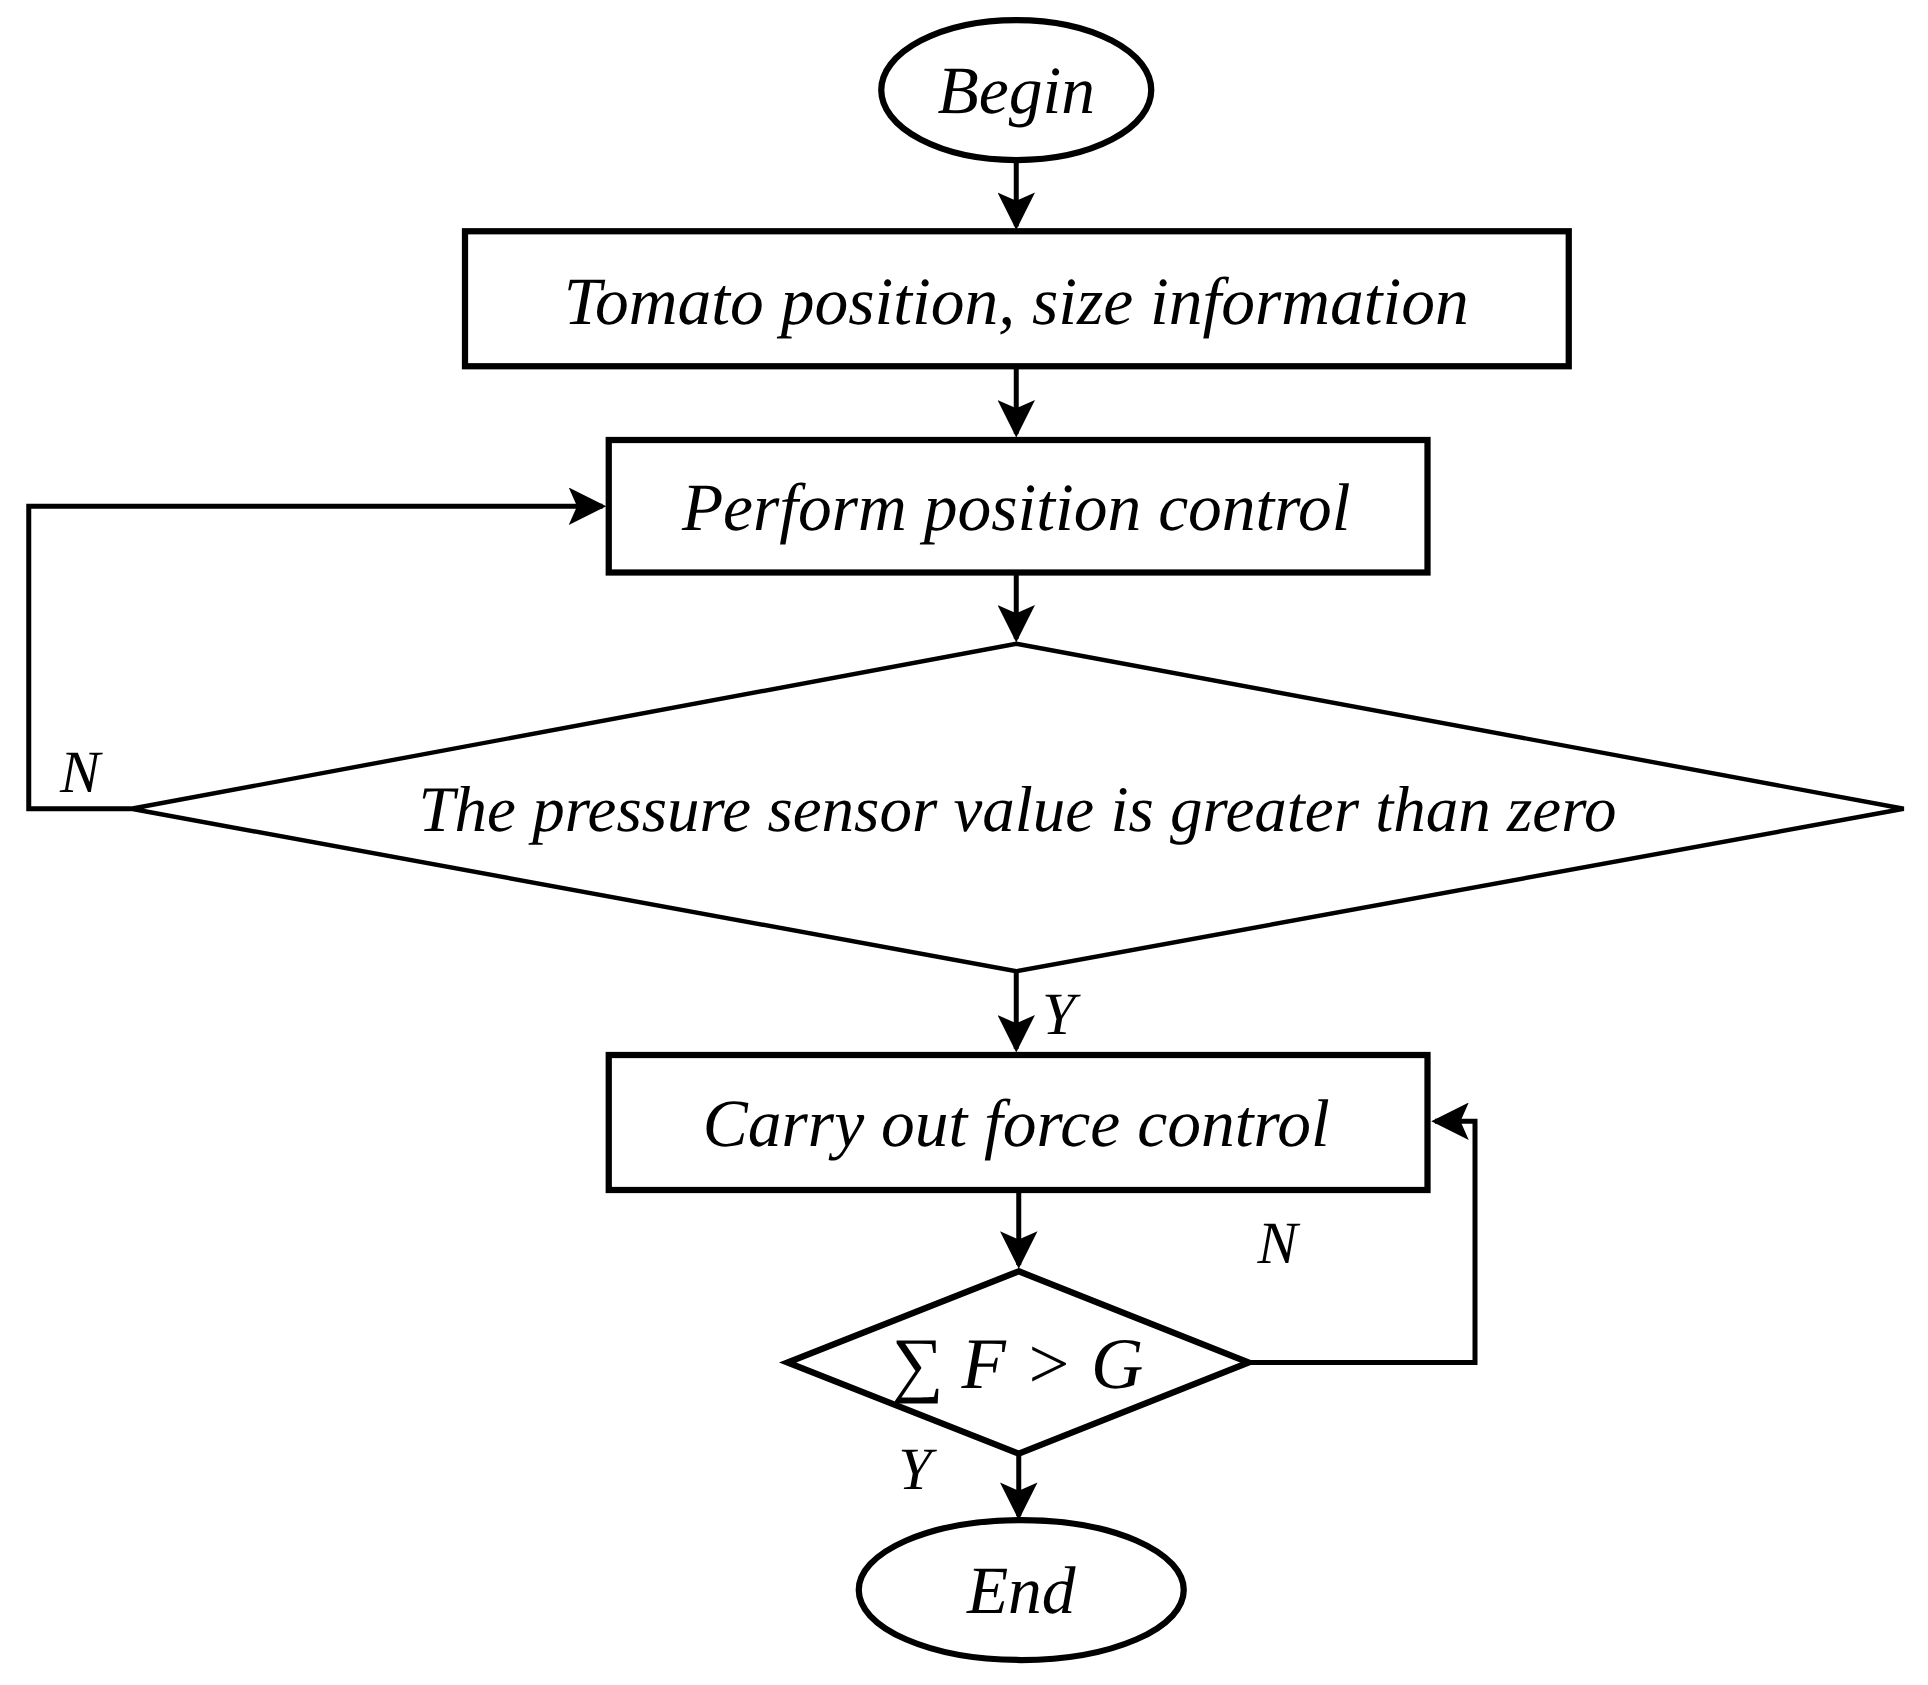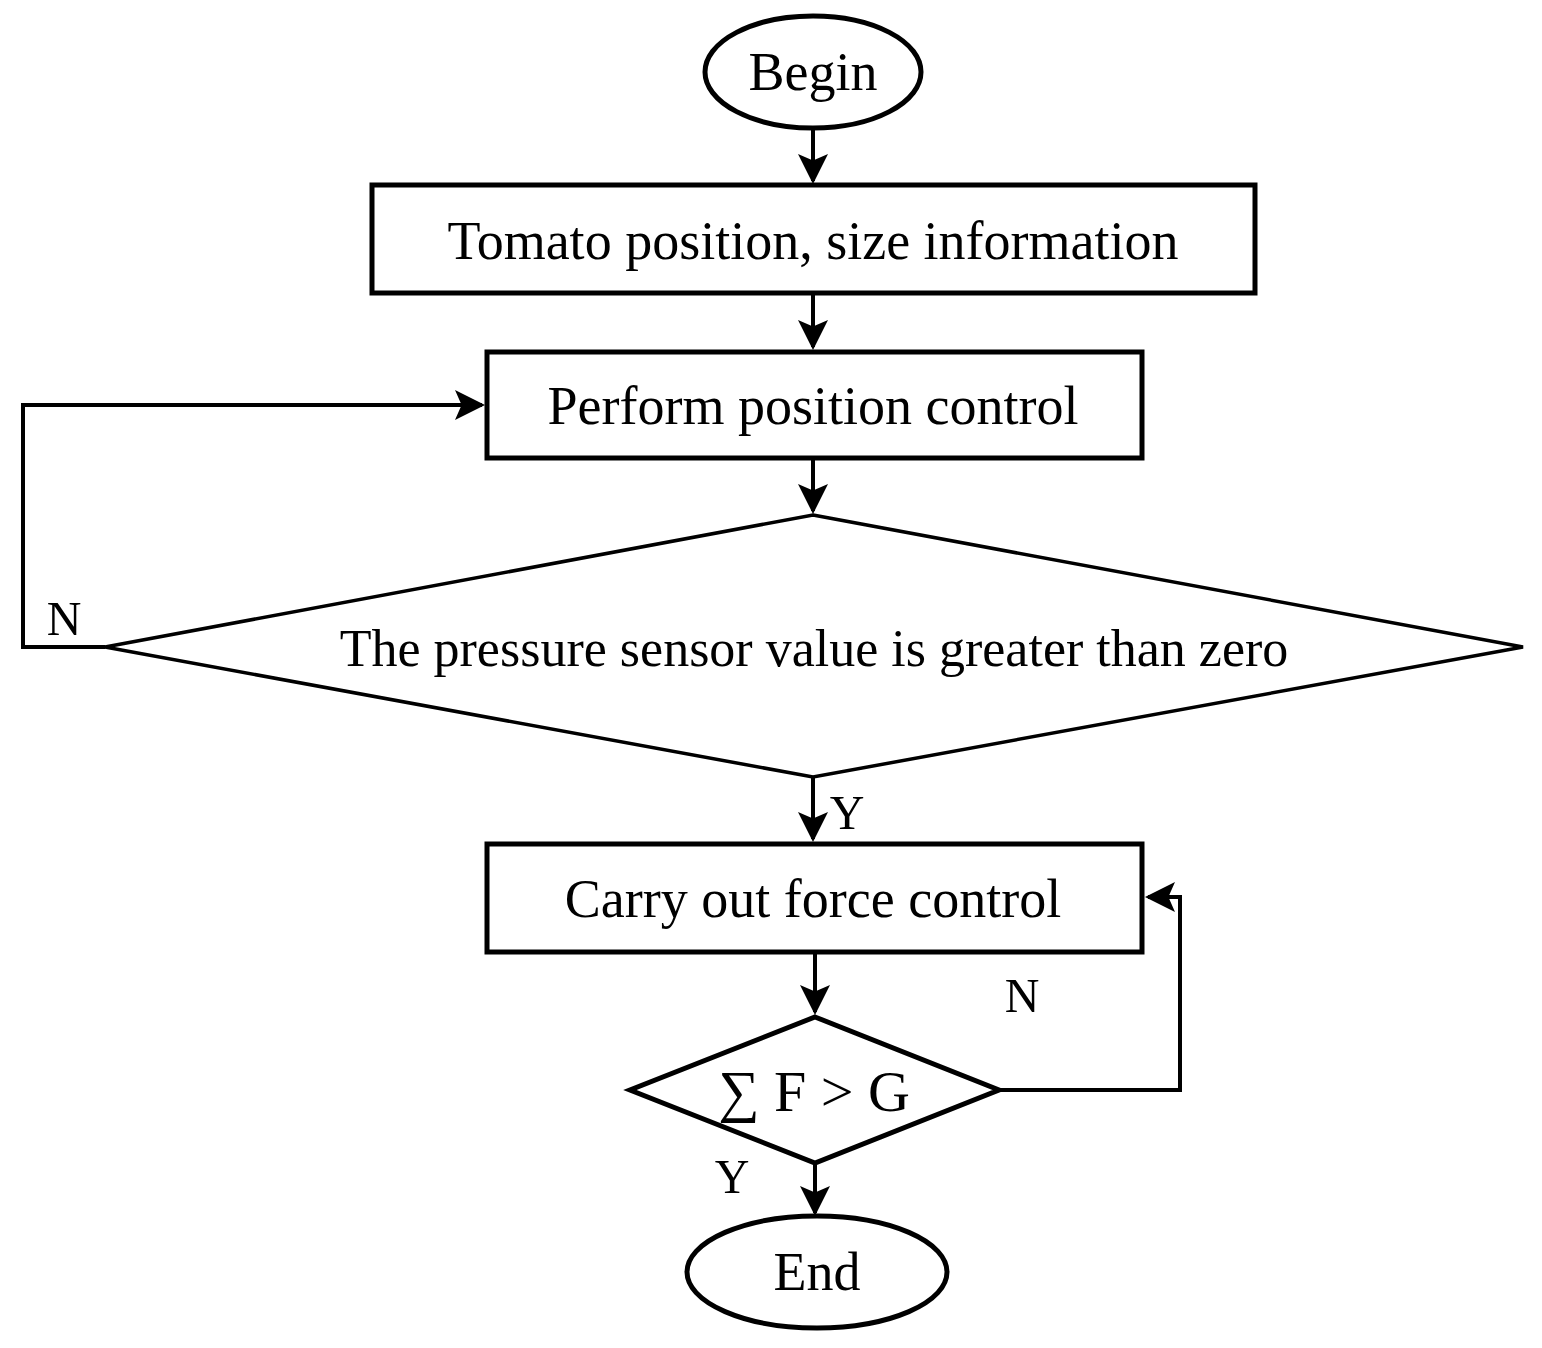--- a/index.html
+++ b/index.html
@@ -1,17 +1,17 @@
 <!DOCTYPE html>
 <html style="--stroke: #000000; --bg: #ffffff;"><head>
 <meta charset="utf-8">
 <style>
   :root { --stroke:#000000; --bg:#ffffff; }
   html,body { margin:0; padding:0; background:var(--bg); }
-  .page { width:1542px; height:1348px; background:var(--bg); position:relative; }
+  .page { width:1542px; height:1348px; background:var(--bg); position:relative;font-style:italic; }
   svg { display:block; }
   .shape { fill:var(--bg); stroke:var(--stroke); }
   .rect-shape { stroke-width:5; }
   .oval-shape { stroke-width:5; }
   .diamond-big { stroke-width:3.5; }
   .diamond-small { stroke-width:5; }
   .edge { fill:none; stroke:var(--stroke); stroke-width:4; }
   text {
     font-family:"Liberation Serif","DejaVu Serif",serif;
     fill:var(--stroke);

